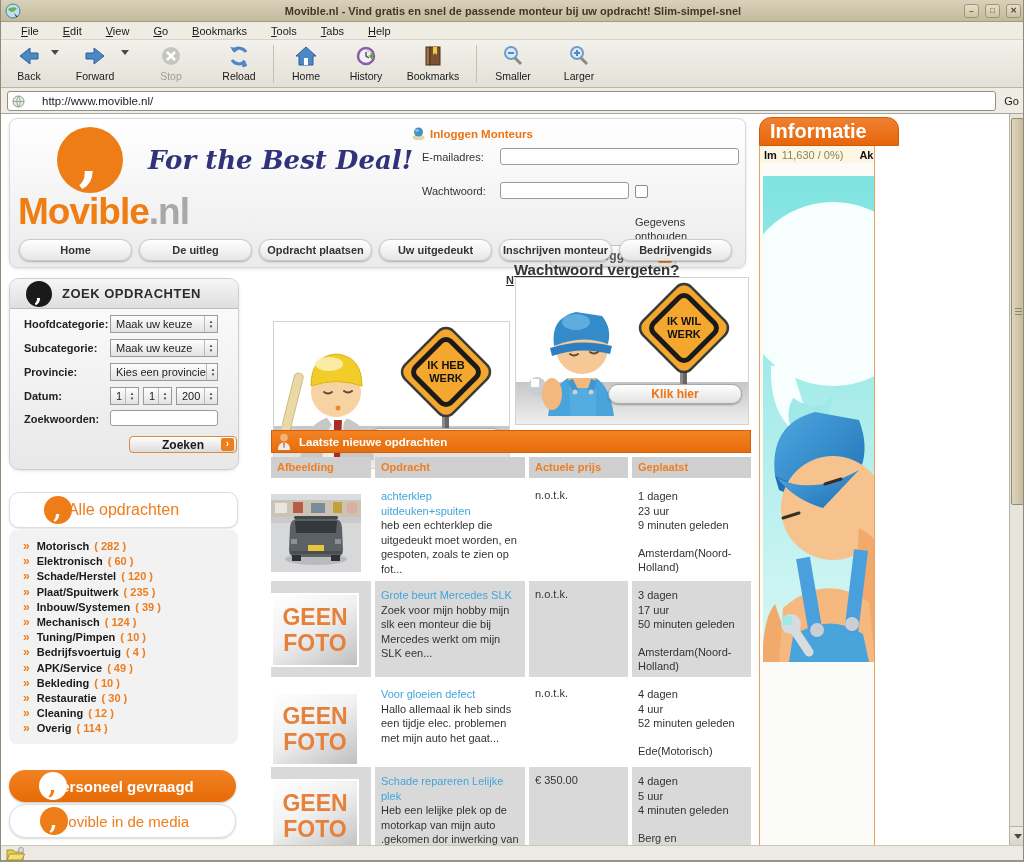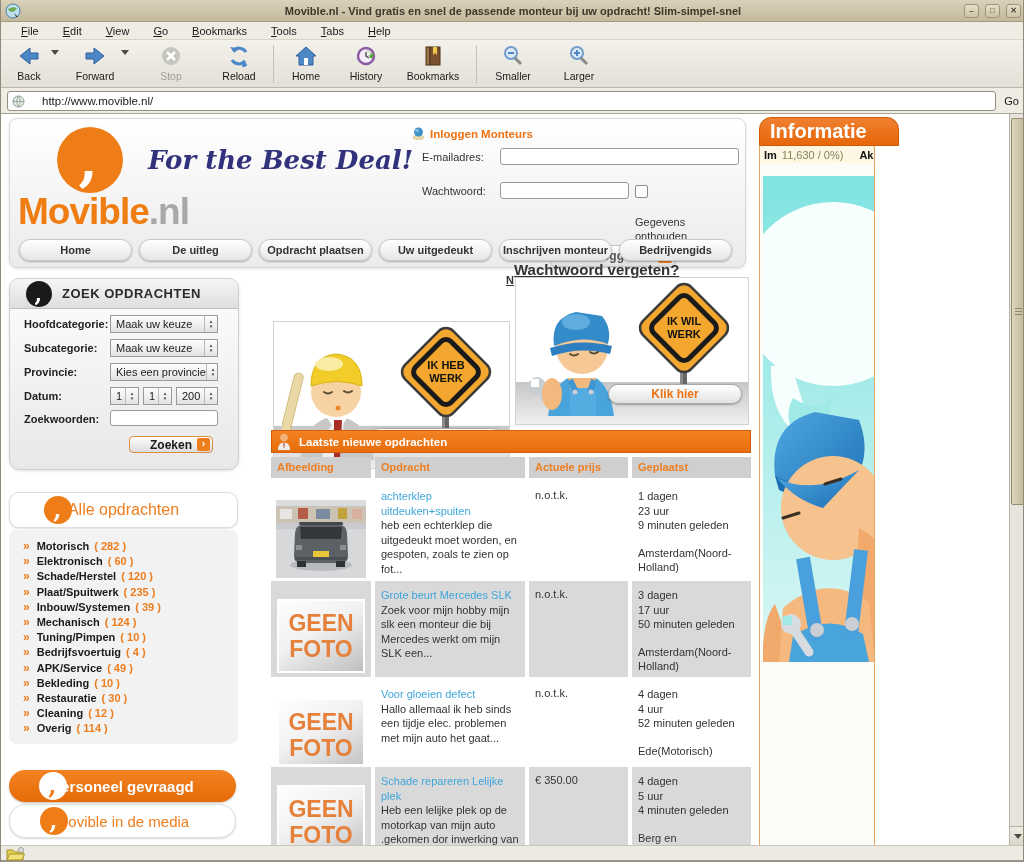--- a/index.html
+++ b/index.html
@@ -97,21 +97,21 @@
   .search-head { position:relative; height:30px; border-bottom:1px solid #bfbfbf; border-radius:10px 10px 0 0;
     background:linear-gradient(#f6f6f6,#dedede); display:flex; align-items:center; }
   .search-title { margin-left:52px; font-size:13px; font-weight:bold; color:#2b2b2b; letter-spacing:.5px; }
   .form-row-label { position:absolute; left:14px; font-size:11px; font-weight:bold; color:#222; }
   .sel { position:absolute; height:18px; border:1px solid #9a9a9a; border-radius:0;
     background:linear-gradient(#fdfdfd,#e2e2e2); font-size:11px; color:#222;
     display:flex; align-items:center; padding-left:5px; overflow:hidden; }
   .sel .sel-text { flex:1; white-space:nowrap; }
   .stepper { width:13px; height:100%; border-left:1px solid #bbb; display:flex; flex-direction:column;
     align-items:center; justify-content:center; font-size:4.5px; color:#444; line-height:5px; flex:none; }
-  .zoeken-btn { position:absolute; left:119px; top:157px; width:84px; height:17px; border:1px solid #d88d3c;
+  .zoeken-btn { position:absolute; left:119px; top:157px; width:108px; height:17px; border:1px solid #d88d3c;
     border-radius:4px; background:linear-gradient(#fefefe,#dcdcdc); font-size:12px; font-weight:bold; color:#1a1a1a;
     display:flex; align-items:center; justify-content:center; }
   .zoeken-arrow { position:absolute; right:2px; top:1px; width:13px; height:13px; background:#ee7d1e; border-radius:2px;
     color:#fff; font-size:10px; line-height:12px; text-align:center; font-weight:bold; }
 
   .alle-card { position:absolute; left:8px; top:378px; width:229px; height:36px; background:#fff;
     border:1px solid #ddd; border-radius:10px; box-shadow:0 1px 2px rgba(0,0,0,.12);
     display:flex; align-items:center; }
   .alle-title { flex:1; text-align:center; font-size:16px; color:#ee7d1e; }
 
@@ -146,21 +146,21 @@
   .table-wrap { position:absolute; left:270px; top:316px; width:480px; }
   .table-titlebar { height:23px; background:linear-gradient(#f28222,#e86d0c); border:1px solid #d55f08;
     display:flex; align-items:center; padding-left:5px; }
   .table-title { color:#fff; font-size:11.5px; font-weight:bold; margin-left:8px; }
   .grid { display:grid; grid-template-columns:100px 150px 99px 119px; column-gap:4px; margin-top:4px; }
   .grid-head { grid-template-rows:21px; margin-bottom:3px; }
   .grid-body { grid-template-rows:96px 96px 84px 110px; row-gap:3px; }
   .hcell { background:#cfcfcf; color:#ee7f22; font-weight:bold; font-size:11px; padding:4px 0 0 6px; }
   .cell { background:#fff; overflow:hidden; font-size:11px; color:#333; }
   .cell.shade { background:#d9d9d9; }
-  .c-img { display:flex; justify-content:center; padding-top:18px; }
+  .c-img { display:flex; padding-top:12px; }
   .c-opd { padding:7px 6px 0 6px; line-height:14.5px; }
   .c-prijs { padding:7px 0 0 6px; }
   .c-gepl { padding:7px 6px 0 6px; line-height:14.5px; }
   .row-title { color:#3fa5db; text-decoration:none; cursor:pointer; display:block; }
   .row-desc { color:#333; }
   .place-line { margin-top:13px; }
   .geen-foto { width:88px; height:74px; background:linear-gradient(150deg,#ffffff 0%,#f1f1f1 45%,#bdbdbd 100%);
     box-shadow:inset 0 0 0 2px #fff; display:flex; align-items:center; justify-content:center; text-align:center;
     font-size:23px; line-height:26px; font-weight:bold; color:#e5813b; }
   .geen-foto .inner { width:70px; }

